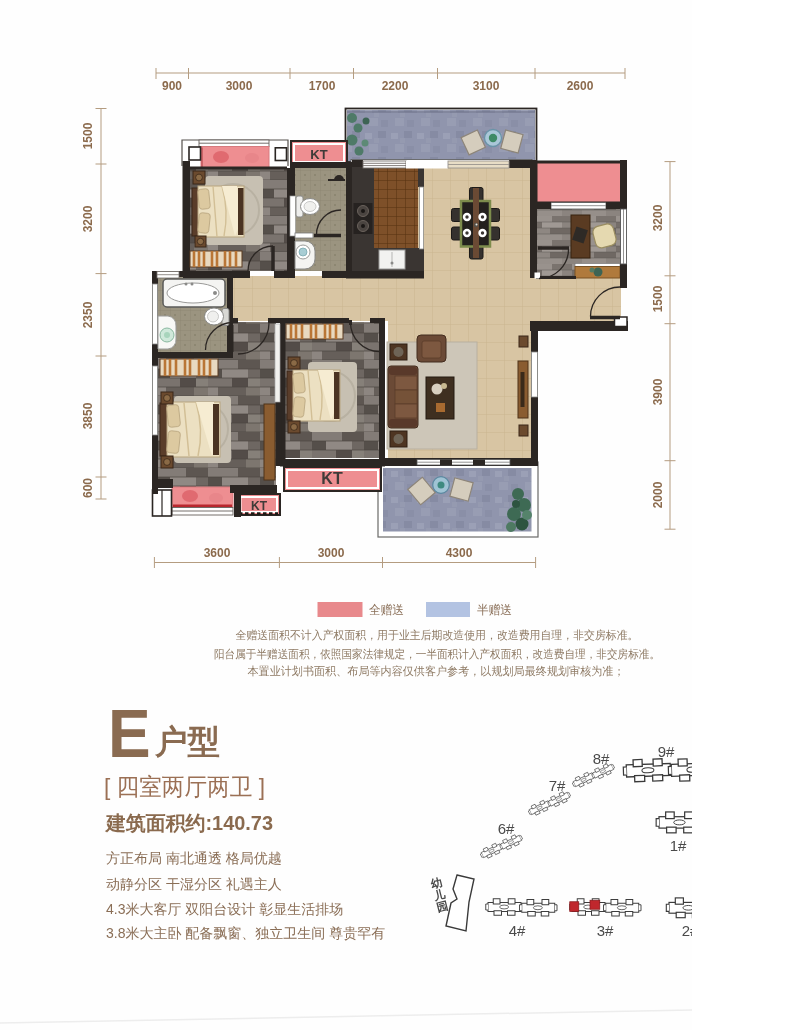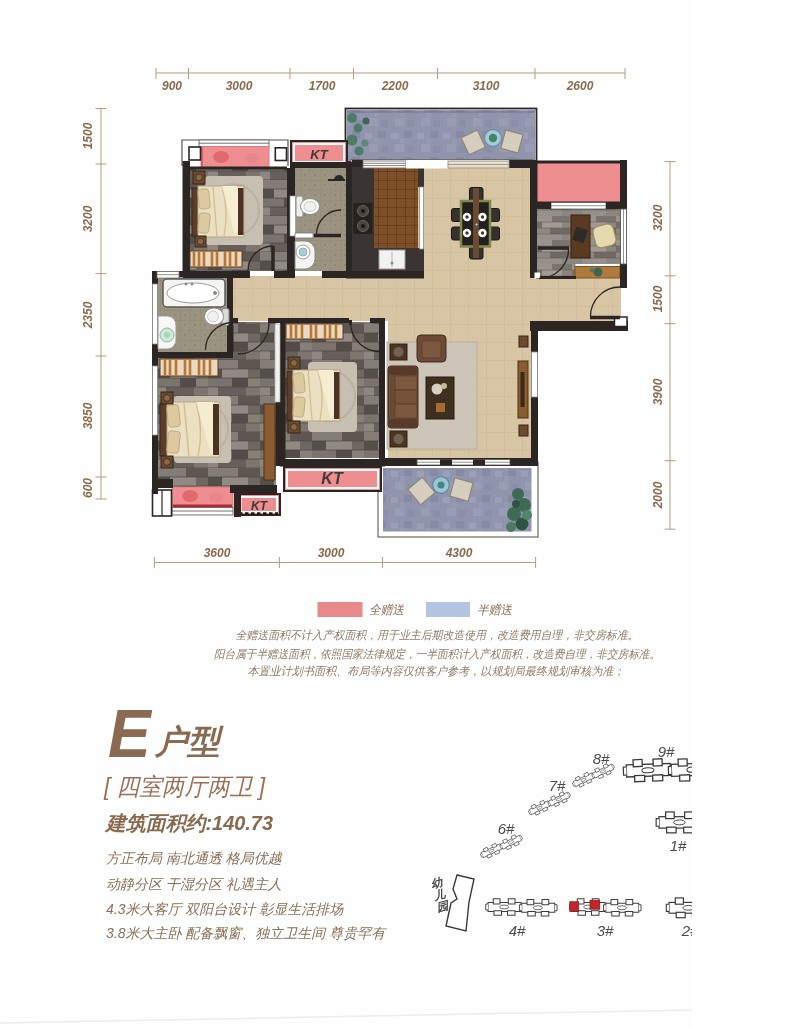--- a/index.html
+++ b/index.html
@@ -1,17 +1,17 @@
 <!DOCTYPE html>
 <html><head>
 <meta charset="utf-8">
 <style>
   html,body{margin:0;padding:0;background:#ffffff;}
   #page{position:relative;width:692px;height:1030px;background:#fefefe;overflow:hidden;
-        font-family:"Liberation Sans",sans-serif;font-style:italic;}
+        font-family:"Liberation Sans",sans-serif;}
   svg text{font-family:"Liberation Sans",sans-serif;}
 </style>
 </head>
 <body>
 <div id="page">
 <svg width="800" height="1030" viewBox="0 0 800 1030">
 <defs>
   <pattern id="tanfloor" width="18" height="18" patternUnits="userSpaceOnUse">
     <rect width="18" height="18" fill="#d8c5a3"></rect>
     <path d="M0 0H18M0 0V18" stroke="#cab690" stroke-width="1"></path>

